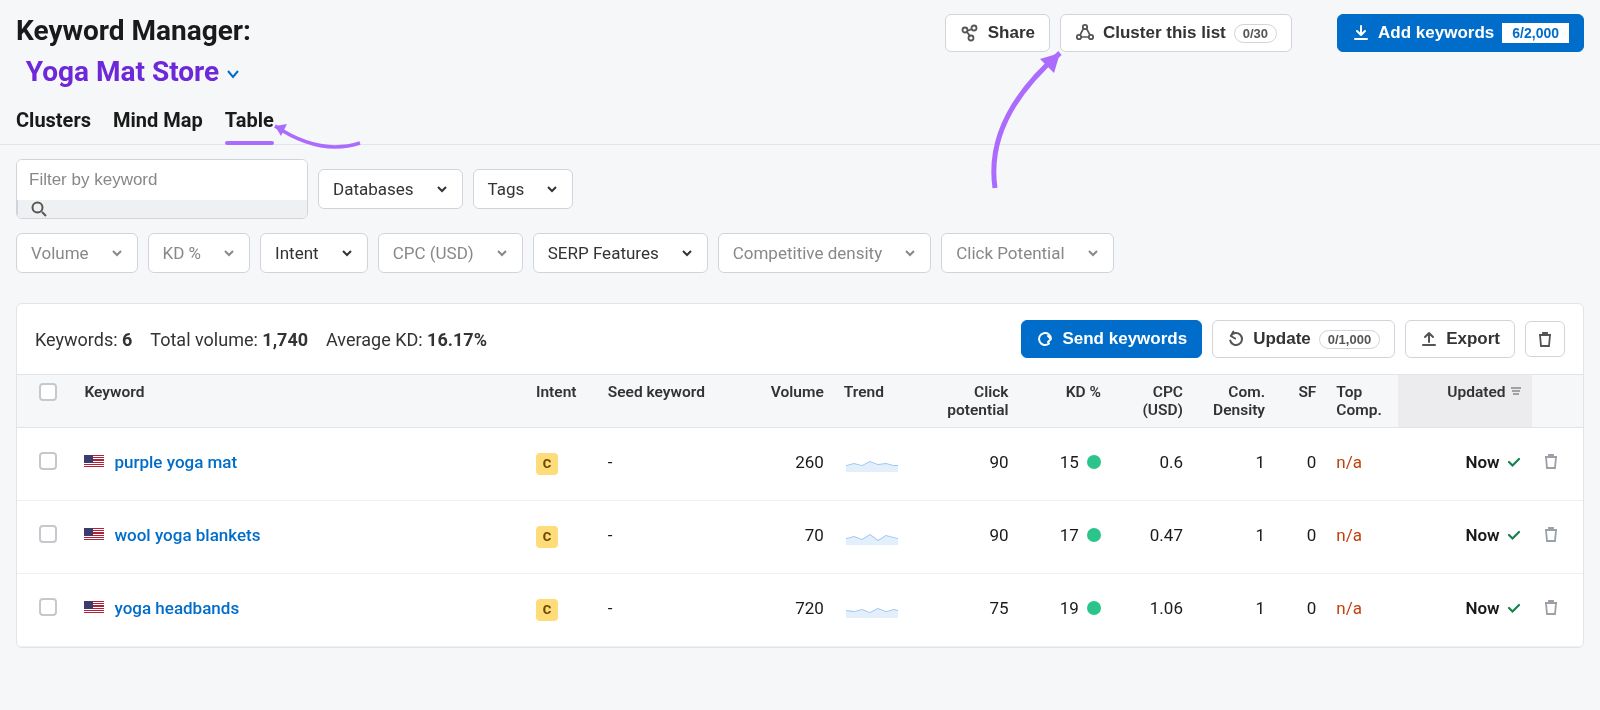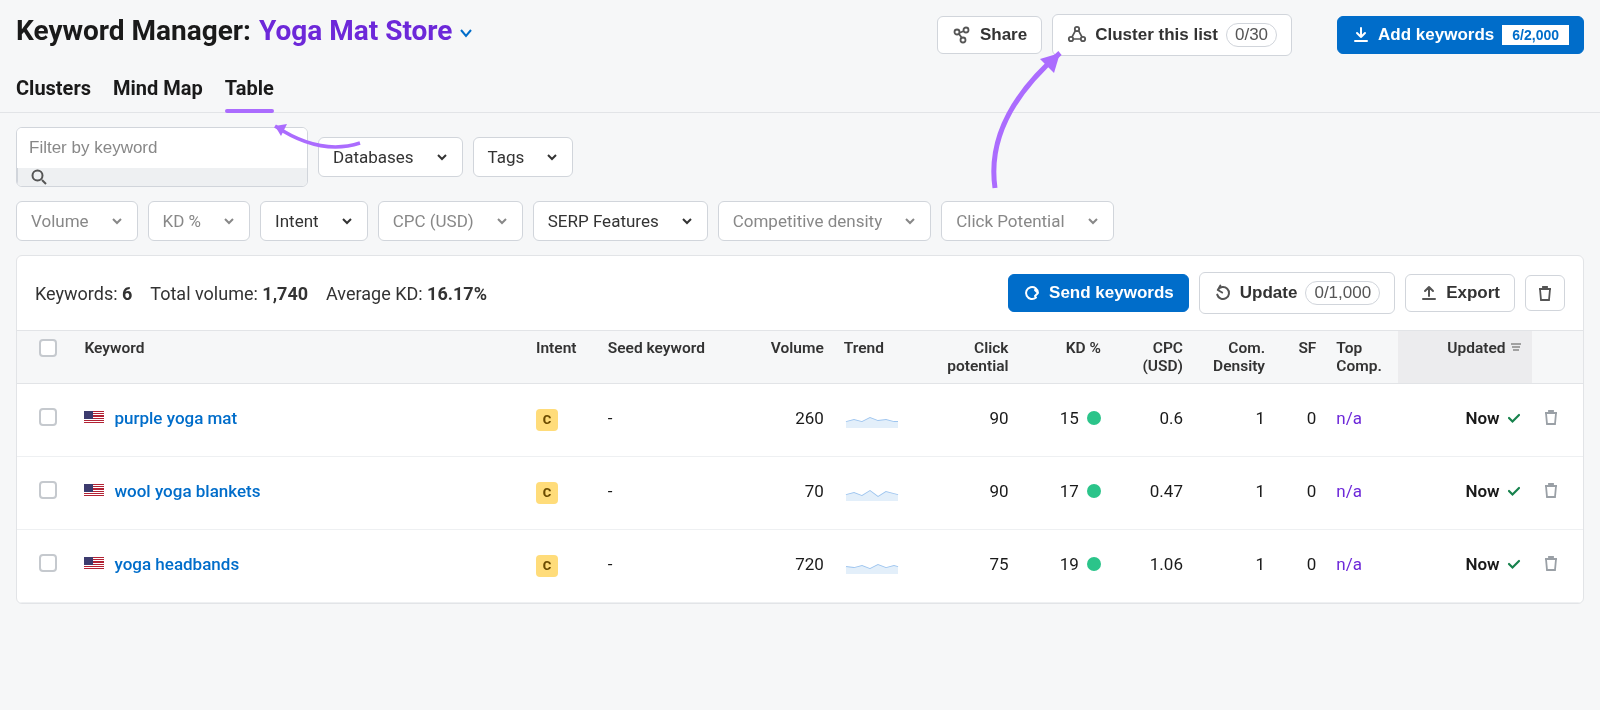--- a/index.html
+++ b/index.html
@@ -1,59 +1,59 @@
 <!DOCTYPE html>
 <html><head>
 <meta charset="utf-8">
 <style>
   * { box-sizing: border-box; margin: 0; padding: 0; }
   body { font-family: -apple-system, BlinkMacSystemFont, "Segoe UI", Roboto, Helvetica, Arial, sans-serif; background: #f6f7f8; color: #1a1a1a; width:1600px; }
   .header { padding: 14px 16px 0 16px; display:flex; justify-content:space-between; align-items:flex-start; }
-  .title-area { display:flex; align-items:center; gap:8px; font-size:28px; font-weight:700;}
+  .title-area { display:flex; align-items:center; gap:8px; font-size:28px; font-weight:700;flex-direction:column;}
   .title-store { color:#6d28d9; font-weight:700; cursor:pointer; display:flex; align-items:center; gap:6px;}
   .title-store svg { margin-top:4px; }
   .header-actions { display:flex; gap:10px; align-items:center; }
   .btn { display:inline-flex; align-items:center; gap:8px; border:1px solid #d1d5db; background:#fff; border-radius:6px; padding:8px 14px; font-size:17px; font-weight:600; color:#333; cursor:pointer; white-space:nowrap; }
   .btn svg { flex:0 0 auto; }
-  .pill { background:#fff; border:1px solid #d1d5db; border-radius:999px; padding:1px 8px; font-size:17px; font-weight:400; color:#555;text-align:right; }
+  .pill { background:#fff; border:1px solid #d1d5db; border-radius:999px; padding:1px 8px; font-size:13px; font-weight:700; color:#555;text-align:right; }
   .pill-white { background:#fff; color:#006dca; border:none; padding:2px 10px; font-size:14px; }
   .btn-primary { background:#006dca; color:#fff; border-color:#006dca;margin-left:35px; }
   .btn-primary .pill-white { background:#fff; color:#006dca; }
   .tabs { display:flex; gap:22px; padding:20px 16px 0 16px; border-bottom:1px solid #e2e4e7; }
   .tab { font-size:20px; font-weight:700; color:#1a1a1a; padding-bottom:12px; cursor:pointer; position:relative;}
   .tab.active::after { content:""; position:absolute; left:0; right:0; bottom:-1px; height:4px; background:#ab6cfe; border-radius:2px; }
   .filters-row { display:flex; gap:10px; padding:14px 16px; align-items:center; flex-wrap:wrap;}
   .filter-input-wrap { display:flex; border:1px solid #d1d5db; border-radius:6px; overflow:hidden; background:#fff;flex-direction:column;}
   .filter-input { border:none; padding:10px 12px; font-size:17px; width:290px; outline:none; }
   .filter-input::placeholder { color:#888; }
   .search-btn { background:#eef0f2; border:none; border-left:1px solid #d1d5db; padding:0 12px; cursor:pointer; display:flex; align-items:center;}
   .dd { display:inline-flex; align-items:center; gap:22px; border:1px solid #d1d5db; background:#fff; border-radius:6px; padding:9px 14px; font-size:17px; color:#333; cursor:pointer;}
   .dd.muted { color:#888; }
-  .panel { margin:0 16px 16px 16px; background:#fff; border:1px solid #e2e4e7; border-radius:6px; overflow:hidden;}
+  .panel { margin:16px 16px 16px 16px; background:#fff; border:1px solid #e2e4e7; border-radius:6px; overflow:hidden;}
   .panel-header { display:flex; justify-content:space-between; align-items:center; padding:16px 18px; }
   .stats { display:flex; gap:18px; font-size:18px; color:#333; }
   .stats b { font-weight:700; }
   .panel-actions { display:flex; gap:10px; align-items:center; }
   .btn-blue { background:#006dca; color:#fff; border-color:#006dca; }
   .icon-btn { border:1px solid #d1d5db; background:#fff; border-radius:6px; padding:8px 10px; cursor:pointer; display:flex; align-items:center;}
   table { width:100%; border-collapse:collapse; }
   thead th { background:#f6f7f8; text-align:left; font-size:15.5px; font-weight:600; color:#333; padding:8px 10px; border-top:1px solid #e2e4e7; border-bottom:1px solid #e2e4e7; vertical-align:top;}
   thead th.right, tbody td.right { text-align:right; }
   thead th.sorted { background:#ececee; }
   tbody td { padding:24px 10px; font-size:17px; border-bottom:1px solid #eef0f2; vertical-align:top;}
   .checkbox { width:18px; height:18px; border:2px solid #c5c9ce; border-radius:4px; display:inline-block; background:#fff;}
   .kw-cell { display:flex; align-items:center; gap:10px; }
   .flag { width:20px; height:14px; display:inline-block; position:relative; background:linear-gradient(to bottom, #b22234 0%, #b22234 8%, #fff 8%, #fff 16%, #b22234 16%, #b22234 24%, #fff 24%, #fff 32%, #b22234 32%, #b22234 40%, #fff 40%, #fff 48%, #b22234 48%, #b22234 56%, #fff 56%, #fff 64%, #b22234 64%, #b22234 72%, #fff 72%, #fff 80%, #b22234 80%, #b22234 88%, #fff 88%, #fff 100%); }
   .flag::before { content:""; position:absolute; top:0; left:0; width:9px; height:8px; background:#3c3b6e; }
   .kw-link { color:#006dca; font-weight:500; cursor:pointer;}
   .intent-badge { background:#ffdc7a; color:#6b4b00; font-weight:800; font-size:13px; width:22px; height:22px; border-radius:4px; display:inline-flex; align-items:center; justify-content:center;}
   .trend-svg { width:56px; height:20px; }
   .kd-wrap { display:inline-flex; align-items:center; gap:8px; }
   .kd-dot { width:14px; height:14px; border-radius:50%; background:#2bc48a; display:inline-block;}
-  .na { color:#6d28d9; }
+  .na { color:#c2410c; }
   .updated-cell { display:inline-flex; align-items:center; gap:6px; font-weight:600;}
   .arrow-annot { position:absolute; pointer-events:none; }
   .page-wrap { position:relative; }
   .sort-icon { display:inline-block; margin-left:4px; color:#888; }
   .col-checkbox{ width:56px; padding-left:22px;}
   .col-keyword{ width:440px;}
   .col-intent{ width:70px;}
   .col-seed{ width:130px;}
   .col-volume{ width:100px;}
   .col-trend{ width:80px;}

